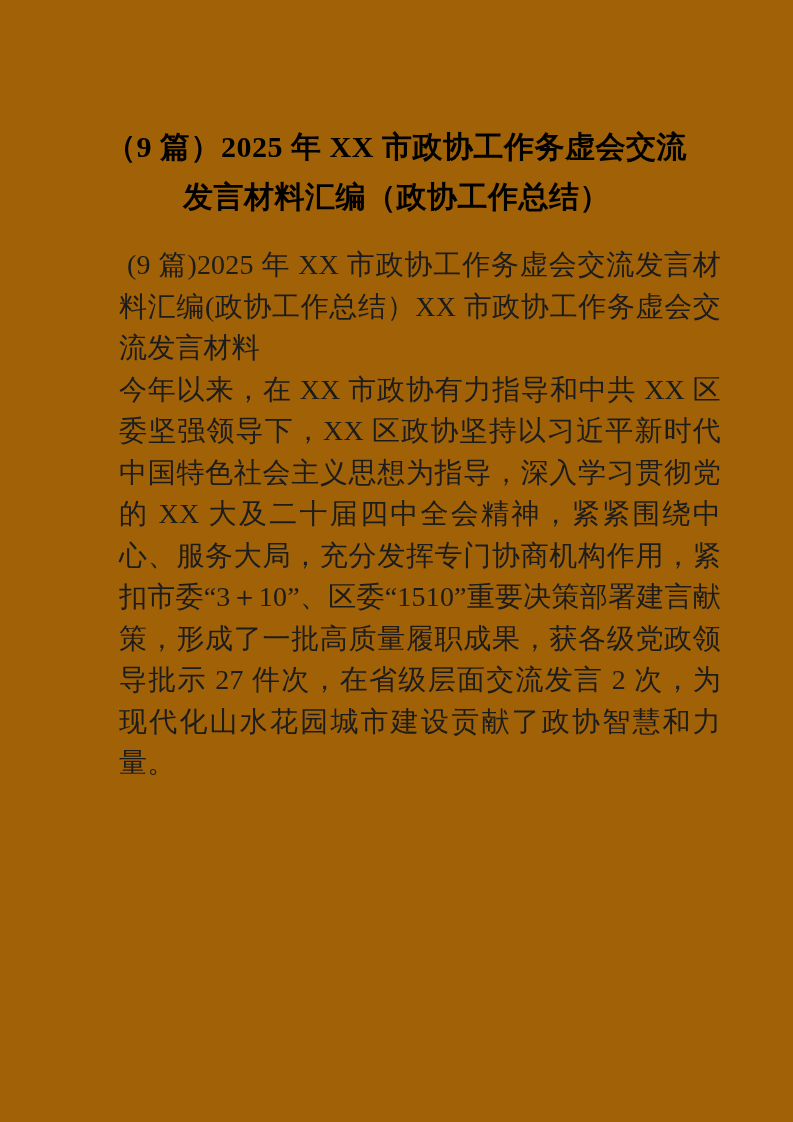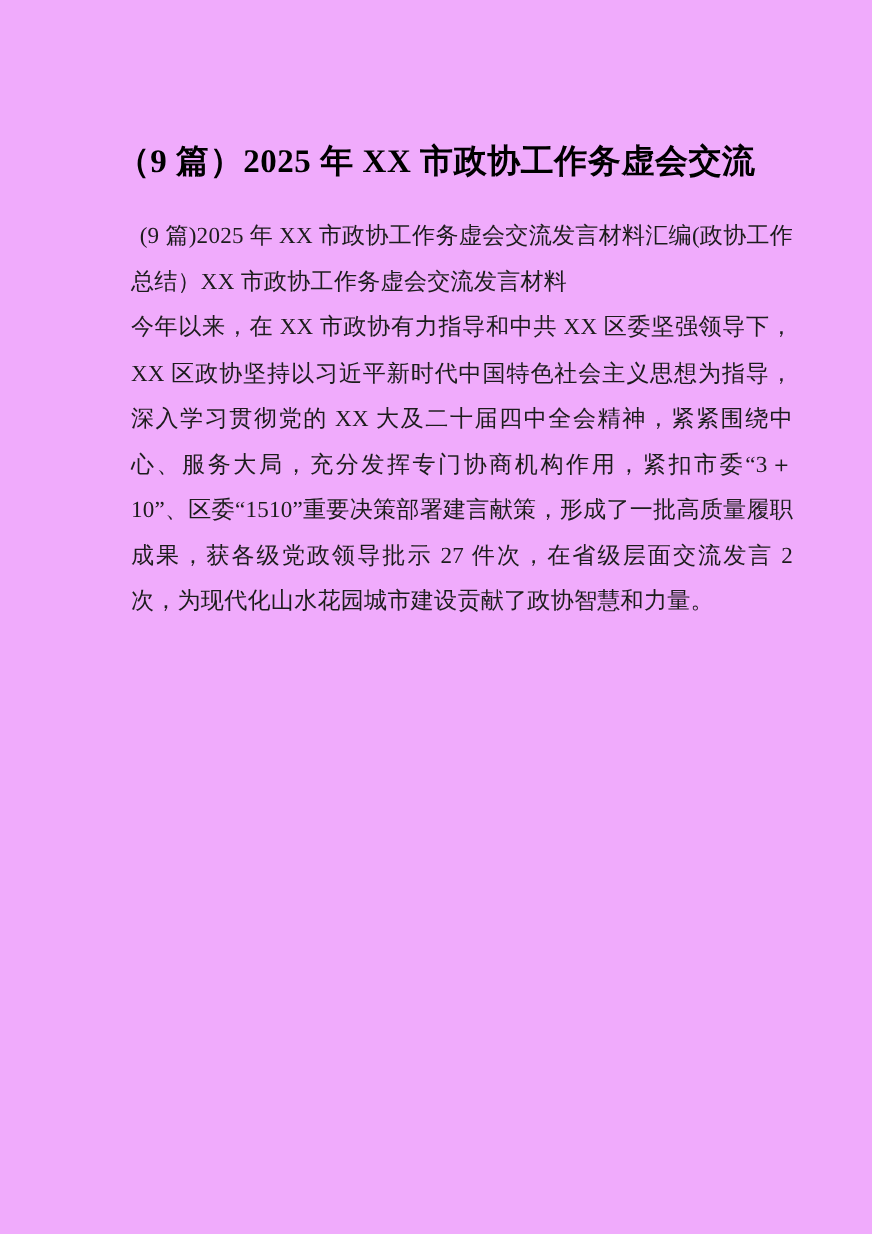--- a/index.html
+++ b/index.html
@@ -5,56 +5,57 @@
   html, body {
     margin: 0;
     padding: 0;
     background: #ffffff;
   }
   .page {
     position: relative;
     width: 793px;
     height: 1122px;
     margin: 0 auto;
-    background: #f0abfc;
+    background: #a16207;
     overflow: hidden;
     font-family: "Liberation Serif", "DejaVu Serif", serif;
   }
   .doc-title {
     margin: 122px 58px 0 58px;
     font-size: 30px;
     line-height: 50px;
     font-weight: bold;
     text-align: center;
     color: #000000;
     letter-spacing: 0.5px;
   }
   .doc-title .title-line {
     white-space: nowrap;
   }
   .doc-body {
     margin: 22px 72px 0 119px;
-    font-size: 21px;
+    font-size: 28px;
     line-height: 41.5px;
     text-align: justify;
     color: #1c1c1c;
     letter-spacing: 0.2px;
   }
   .doc-body p {
     margin: 0;
     padding: 0;
   }
   .doc-body p.first-line-indent {
     text-indent: 8px;
   }
 </style>
 </head>
 <body>
 
 <div class="page">
   <div class="doc-title">
     <div class="title-line">（9 篇）2025 年 XX 市政协工作务虚会交流</div>
+    <div class="title-line">发言材料汇编（政协工作总结）</div>
   </div>
   <div class="doc-body">
       <p class="first-line-indent">(9 篇)2025 年 XX 市政协工作务虚会交流发言材料汇编(政协工作总结）XX 市政协工作务虚会交流发言材料</p>
       <p>今年以来，在 XX 市政协有力指导和中共 XX 区委坚强领导下，XX 区政协坚持以习近平新时代中国特色社会主义思想为指导，深入学习贯彻党的 XX 大及二十届四中全会精神，紧紧围绕中心、服务大局，充分发挥专门协商机构作用，紧扣市委“3＋10”、区委“1510”重要决策部署建言献策，形成了一批高质量履职成果，获各级党政领导批示 27 件次，在省级层面交流发言 2 次，为现代化山水花园城市建设贡献了政协智慧和力量。</p>
     </div>
 </div>
 
 </body></html>

